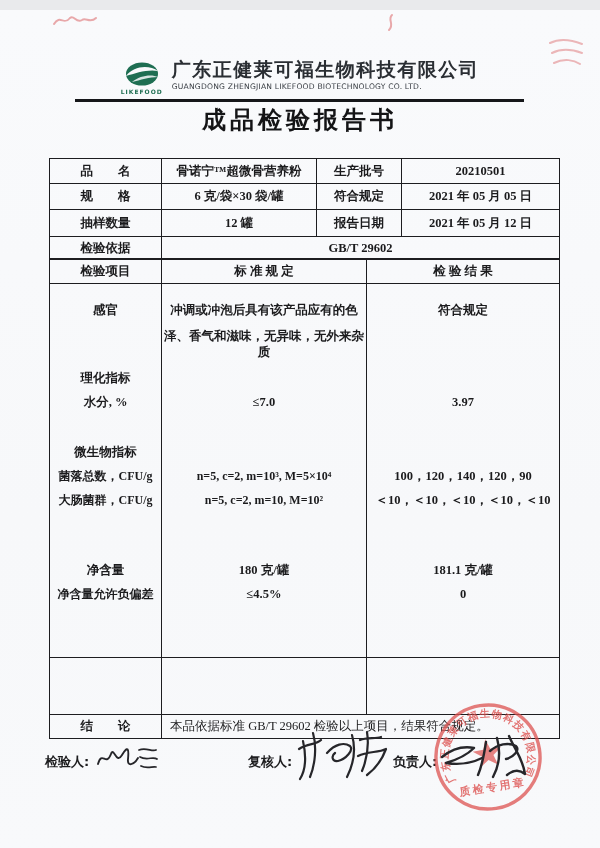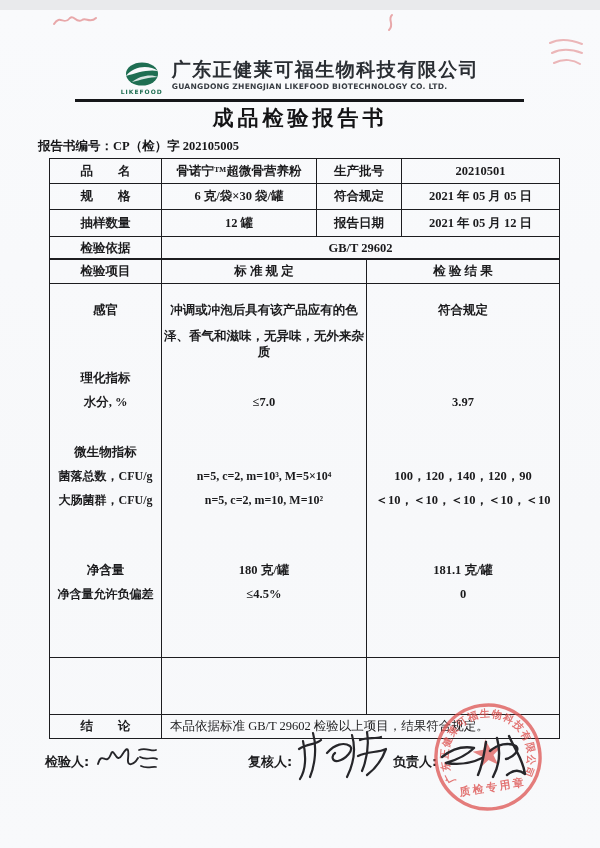--- a/index.html
+++ b/index.html
@@ -9,23 +9,23 @@
     font-family:"DejaVu Sans","Liberation Sans",sans-serif;
     color:#1c1c1e;overflow:hidden;
   }
   .serif{font-family:"Liberation Serif","DejaVu Serif",serif;}
 
   
   .hdr{position:absolute;top:49px;left:0;width:100%;display:flex;justify-content:center;gap:9px;align-items:flex-start;}
   .logo{display:flex;flex-direction:column;align-items:center;width:42px;margin-top:2px;}
   .logo-word{font-size:6px;font-weight:700;color:#1e6e52;letter-spacing:1px;margin-top:1px;}
   .co-cn{font-size:19px;font-weight:700;letter-spacing:1.5px;color:#2a2e33;line-height:21px;}
-  .co-en{font-size:7.6px;font-weight:700;color:#383d43;letter-spacing:.2px;margin-top:2px;}
+  .co-en{font-size:7.6px;font-weight:400;color:#383d43;letter-spacing:.2px;margin-top:2px;}
   .rule{position:absolute;top:89px;left:75px;width:449px;height:2.5px;background:#16171a;}
-  .title{position:absolute;top:94px;left:0;width:100%;text-align:center;font-size:21px;font-weight:700;letter-spacing:4px;color:#141416;}
+  .title{position:absolute;top:94px;left:0;width:100%;text-align:center;font-size:24px;font-weight:700;letter-spacing:4px;color:#141416;}
   .repno{position:absolute;top:128px;left:38px;font-size:12.5px;font-weight:700;color:#18181a;}
 
   
   .tblwrap{position:absolute;left:49px;top:148px;width:510px;}
   table{border-collapse:collapse;table-layout:fixed;width:510px;}
   td{border:1.6px solid #1d1d20;text-align:center;font-size:12.5px;font-weight:600;padding:0;color:#1b1b1d;overflow:hidden;}
   .lbl{font-weight:700;}
   .t2{margin-top:-1.6px;padding-left:24px;}
   .bigcell{position:relative;vertical-align:top;height:373px;}
   .abs{position:absolute;left:0;right:0;text-align:center;line-height:16px;}
@@ -69,21 +69,20 @@
       </svg>
       <div class="logo-word">LIKEFOOD</div>
     </div>
     <div>
       <div class="co-cn">广东正健莱可福生物科技有限公司</div>
       <div class="co-en">GUANGDONG ZHENGJIAN LIKEFOOD BIOTECHNOLOGY CO. LTD.</div>
     </div>
   </div>
   <div class="rule"></div>
   <div class="title serif">成品检验报告书</div>
-  <div class="repno serif">报告书编号：CP（检）字 202105005</div>
 
   <div class="tblwrap serif">
 
     <table>
       <colgroup>
           <col style="width:112px">
           <col style="width:155px">
           <col style="width:85px">
           <col style="width:158px">
         </colgroup>

